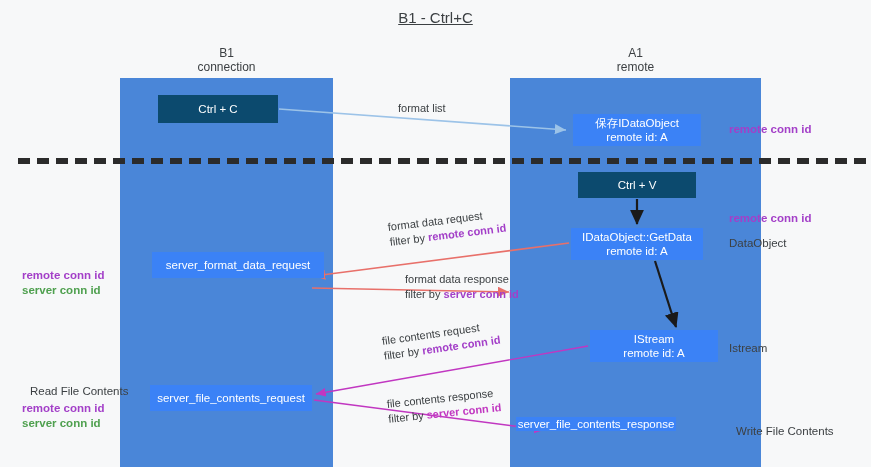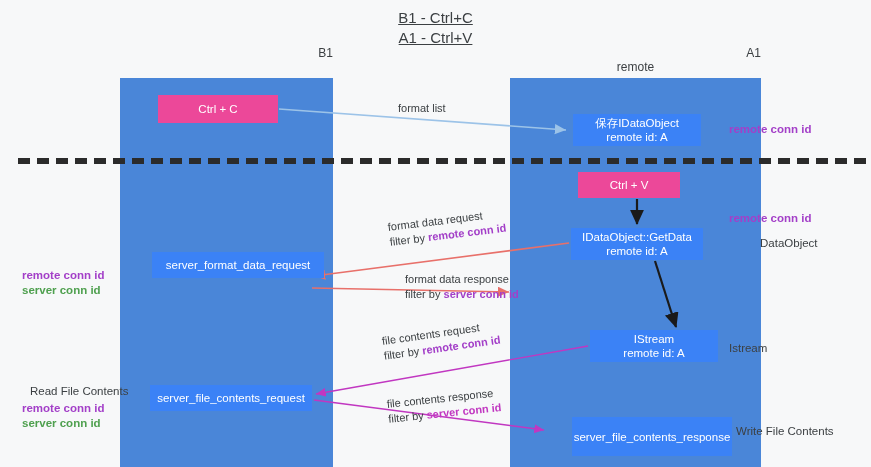--- a/index.html
+++ b/index.html
@@ -32,21 +32,21 @@
 
   .lane-head {
     position: absolute;
     text-align: center;
     font-size: 12px;
     line-height: 14px;
     color: #3c4043;
   }
   #head-b1 { left: 120px; top: 46px; width: 213px; }
   #head-a1 { left: 510px; top: 46px; width: 251px; }
-  .lane-head .l1 { display: block; text-align: right; }
+  .lane-head .l1 { display: block; }
   .lane-head .l2 { display: block; }
 
   
   #title {
     position: absolute;
     left: 0; top: 8px;
     width: 871px;
     text-align: center;
     font-size: 15px;
     line-height: 20px;
@@ -73,48 +73,48 @@
     display: flex;
     flex-direction: column;
     align-items: center;
     justify-content: center;
     text-align: center;
     color: #ffffff;
     font-size: 11.5px;
     line-height: 14px;
     padding: 2px 4px;
   }
-  .node.green  { background: #ec4899; }
+  .node.green  { background: #0c4a6e; }
   .node.orange { background: #3b82f6; }
   .node .ln { display: block; white-space: nowrap; }
 
   #n-ctrlc   { left: 158px; top: 95px;  width: 120px; height: 28px; }
   #n-saveobj { left: 573px; top: 114px; width: 128px; height: 32px; }
-  #n-ctrlv   { left: 578px; top: 172px; width: 102px; height: 26px; }
+  #n-ctrlv   { left: 578px; top: 172px; width: 118px; height: 26px; }
   #n-getdata { left: 571px; top: 228px; width: 132px; height: 32px; }
   #n-sfdreq  { left: 152px; top: 252px; width: 172px; height: 26px; }
   #n-sfdres  { left: 513px; top: 279px; width: 156px; height: 26px; }
   #n-istream { left: 590px; top: 330px; width: 128px; height: 32px; }
   #n-sfcreq  { left: 150px; top: 385px; width: 162px; height: 26px; }
-  #n-sfcres  { left: 572px; top: 417px; width: 160px; height: 39px; }
+  #n-sfcres  { left: 516px; top: 417px; width: 160px; height: 14px; }
 
   
   .annot {
     position: absolute;
     font-size: 11.5px;
     line-height: 15px;
   }
   .annot .plain  { color: #3c4043; }
   .annot .purple { color: #a33fc8; font-weight: bold; }
   .annot .green  { color: #4fa04f; font-weight: bold; }
   .annot span { display: block; white-space: nowrap; }
 
   #a-right-1 { left: 729px; top: 122px; }
   #a-right-2 { left: 729px; top: 211px; }
-  #a-right-3 { left: 760px; top: 236px; }
+  #a-right-3 { left: 729px; top: 236px; }
   #a-right-4 { left: 729px; top: 341px; }
   #a-right-5 { left: 736px; top: 424px; }
   #a-left-1  { left: 22px;  top: 268px; }
   #a-left-2  { left: 30px;  top: 384px; text-align: center; }
   #a-left-3  { left: 22px;  top: 401px; }
 
   
   .elabel {
     position: absolute;
     font-size: 11px;
@@ -140,28 +140,28 @@
     pointer-events: none;
   }
 </style>
 </head>
 <body>
 
 <div id="stage">
 
   <div id="title">
     <span>B1 - Ctrl+C</span>
-    <span>A1 - Ctrl+V</span>
   </div>
 
   <div id="lane-b1" class="lane"></div>
   <div id="lane-a1" class="lane"></div>
 
   <div id="head-b1" class="lane-head">
     <span class="l1">B1</span>
+    <span class="l2">connection</span>
   </div>
   <div id="head-a1" class="lane-head">
     <span class="l1">A1</span>
     <span class="l2">remote</span>
   </div>
 
   <svg id="edges">
     <defs>
       <marker id="ar-blue" markerWidth="9" markerHeight="9" refX="7" refY="3.2" orient="auto">
         <path d="M0,0 L7,3.2 L0,6.4 z" fill="#9cc3e8"></path>

